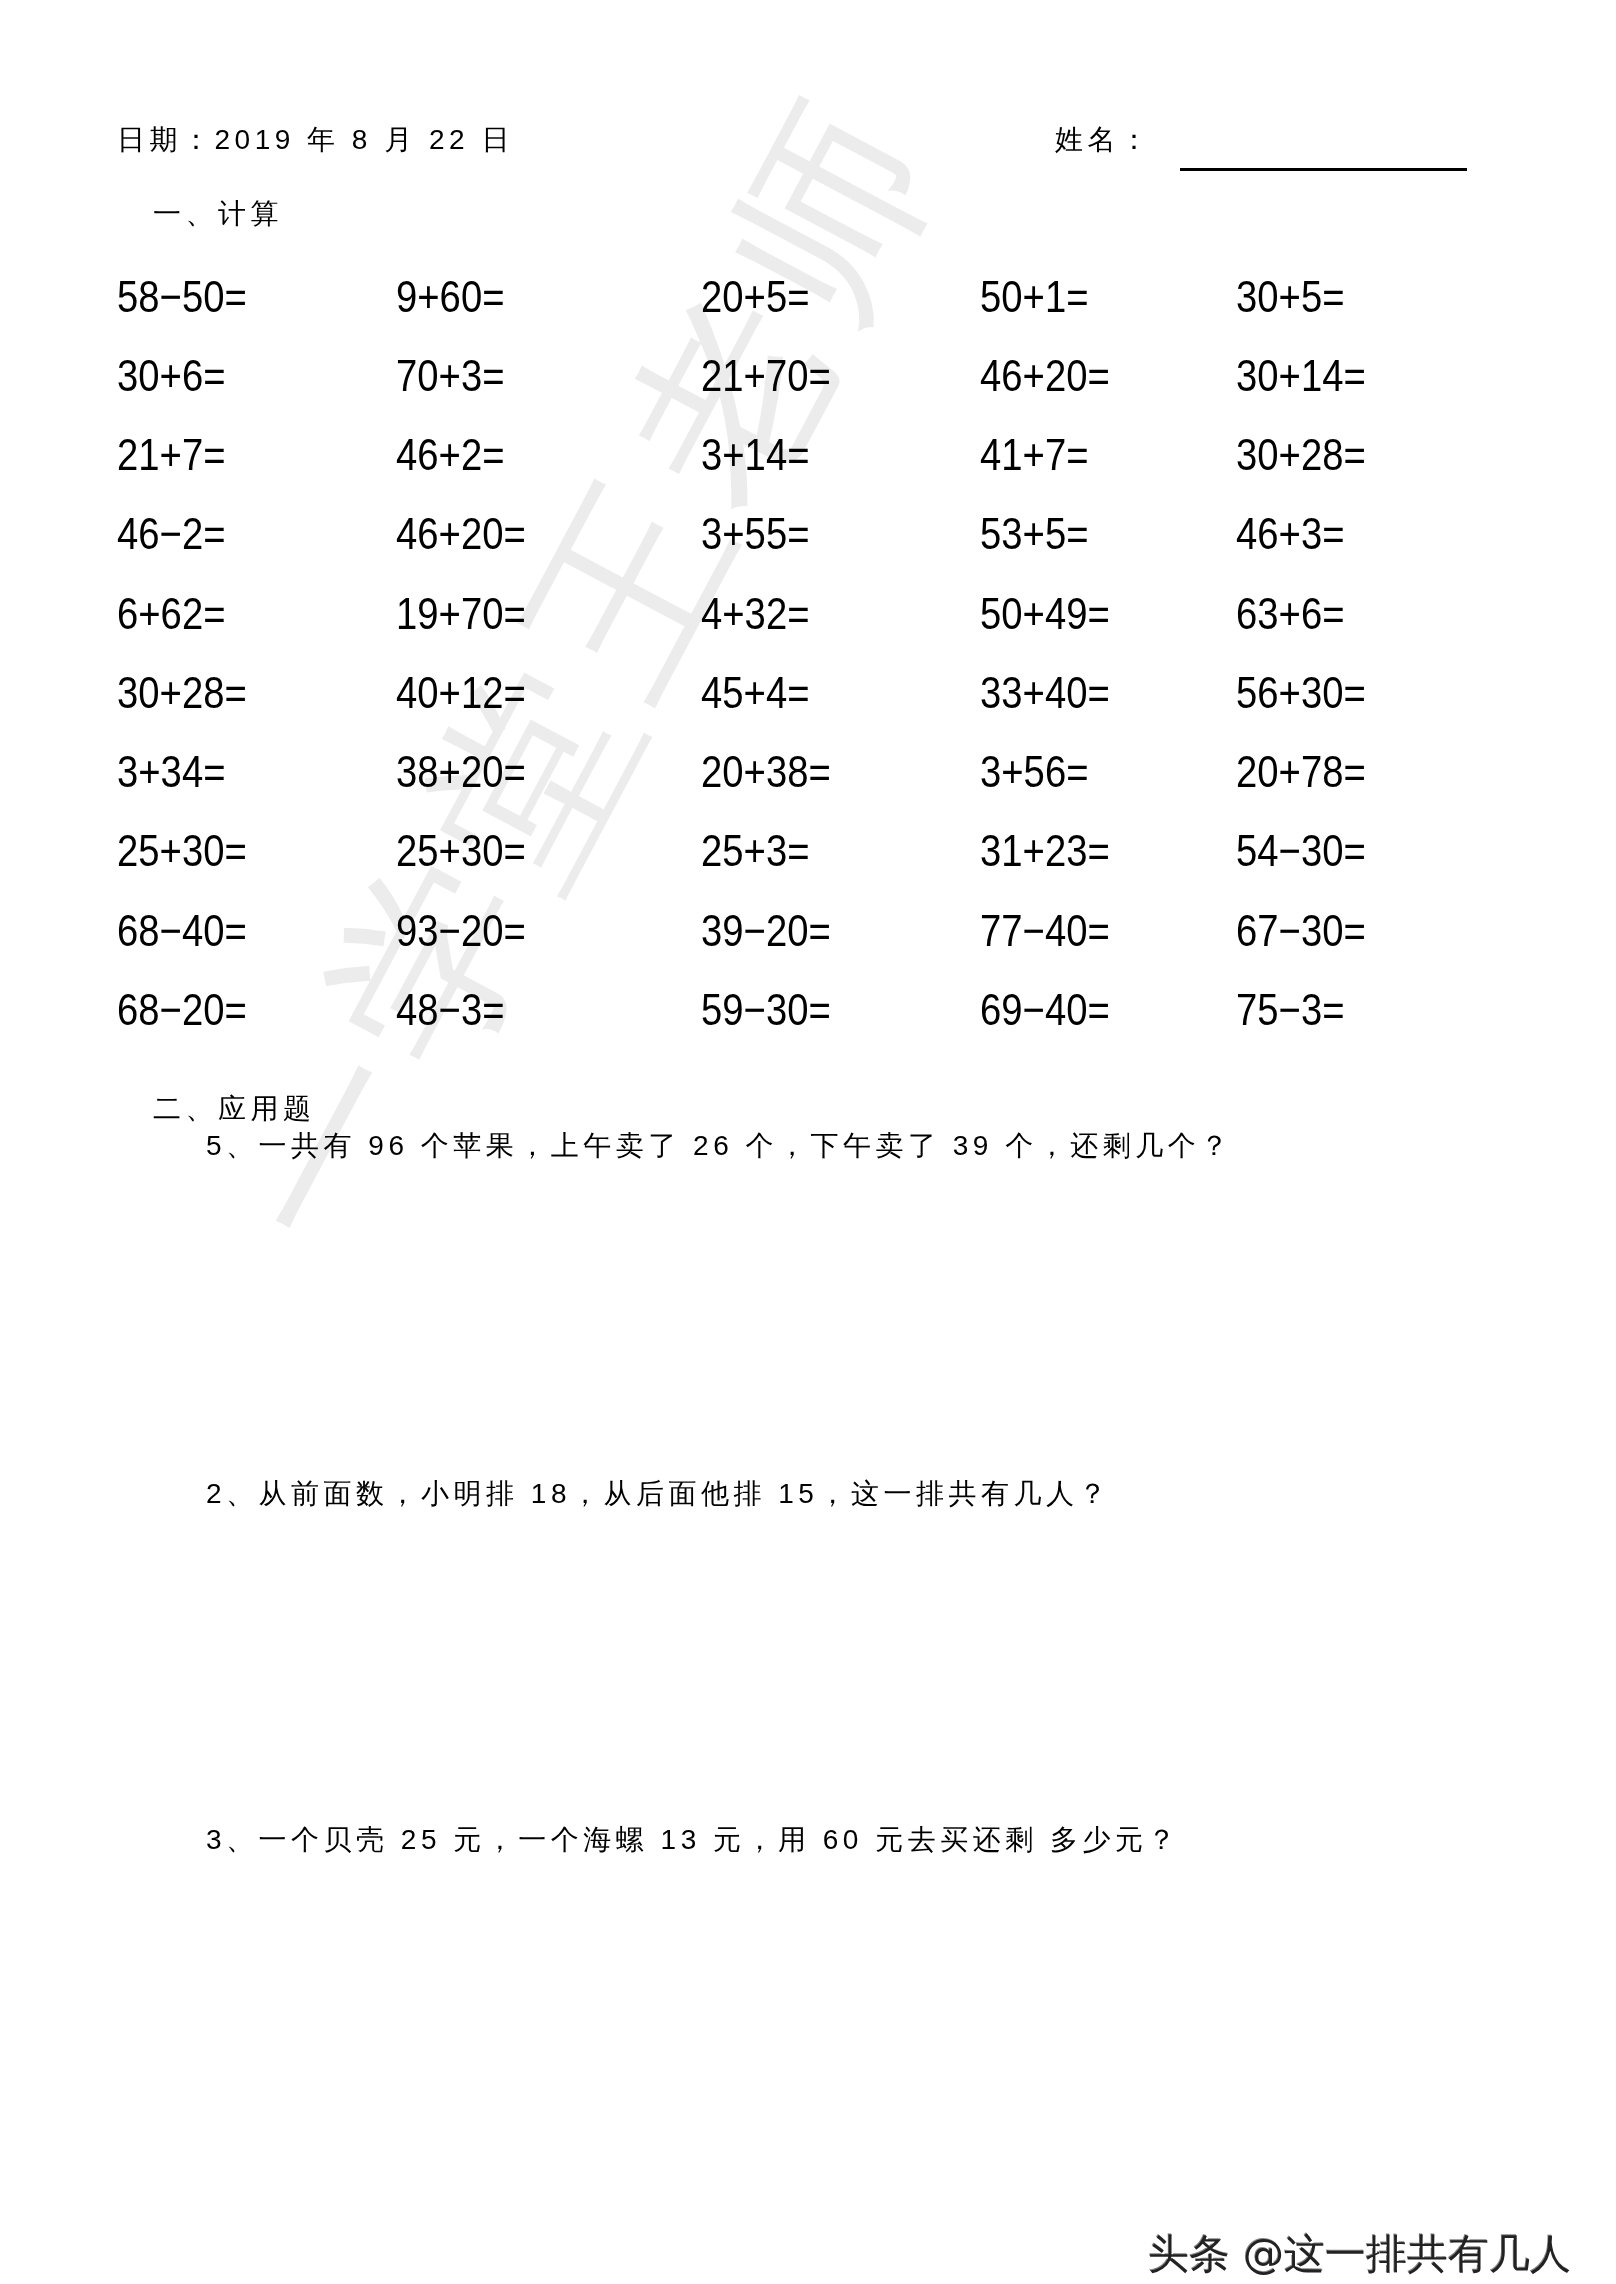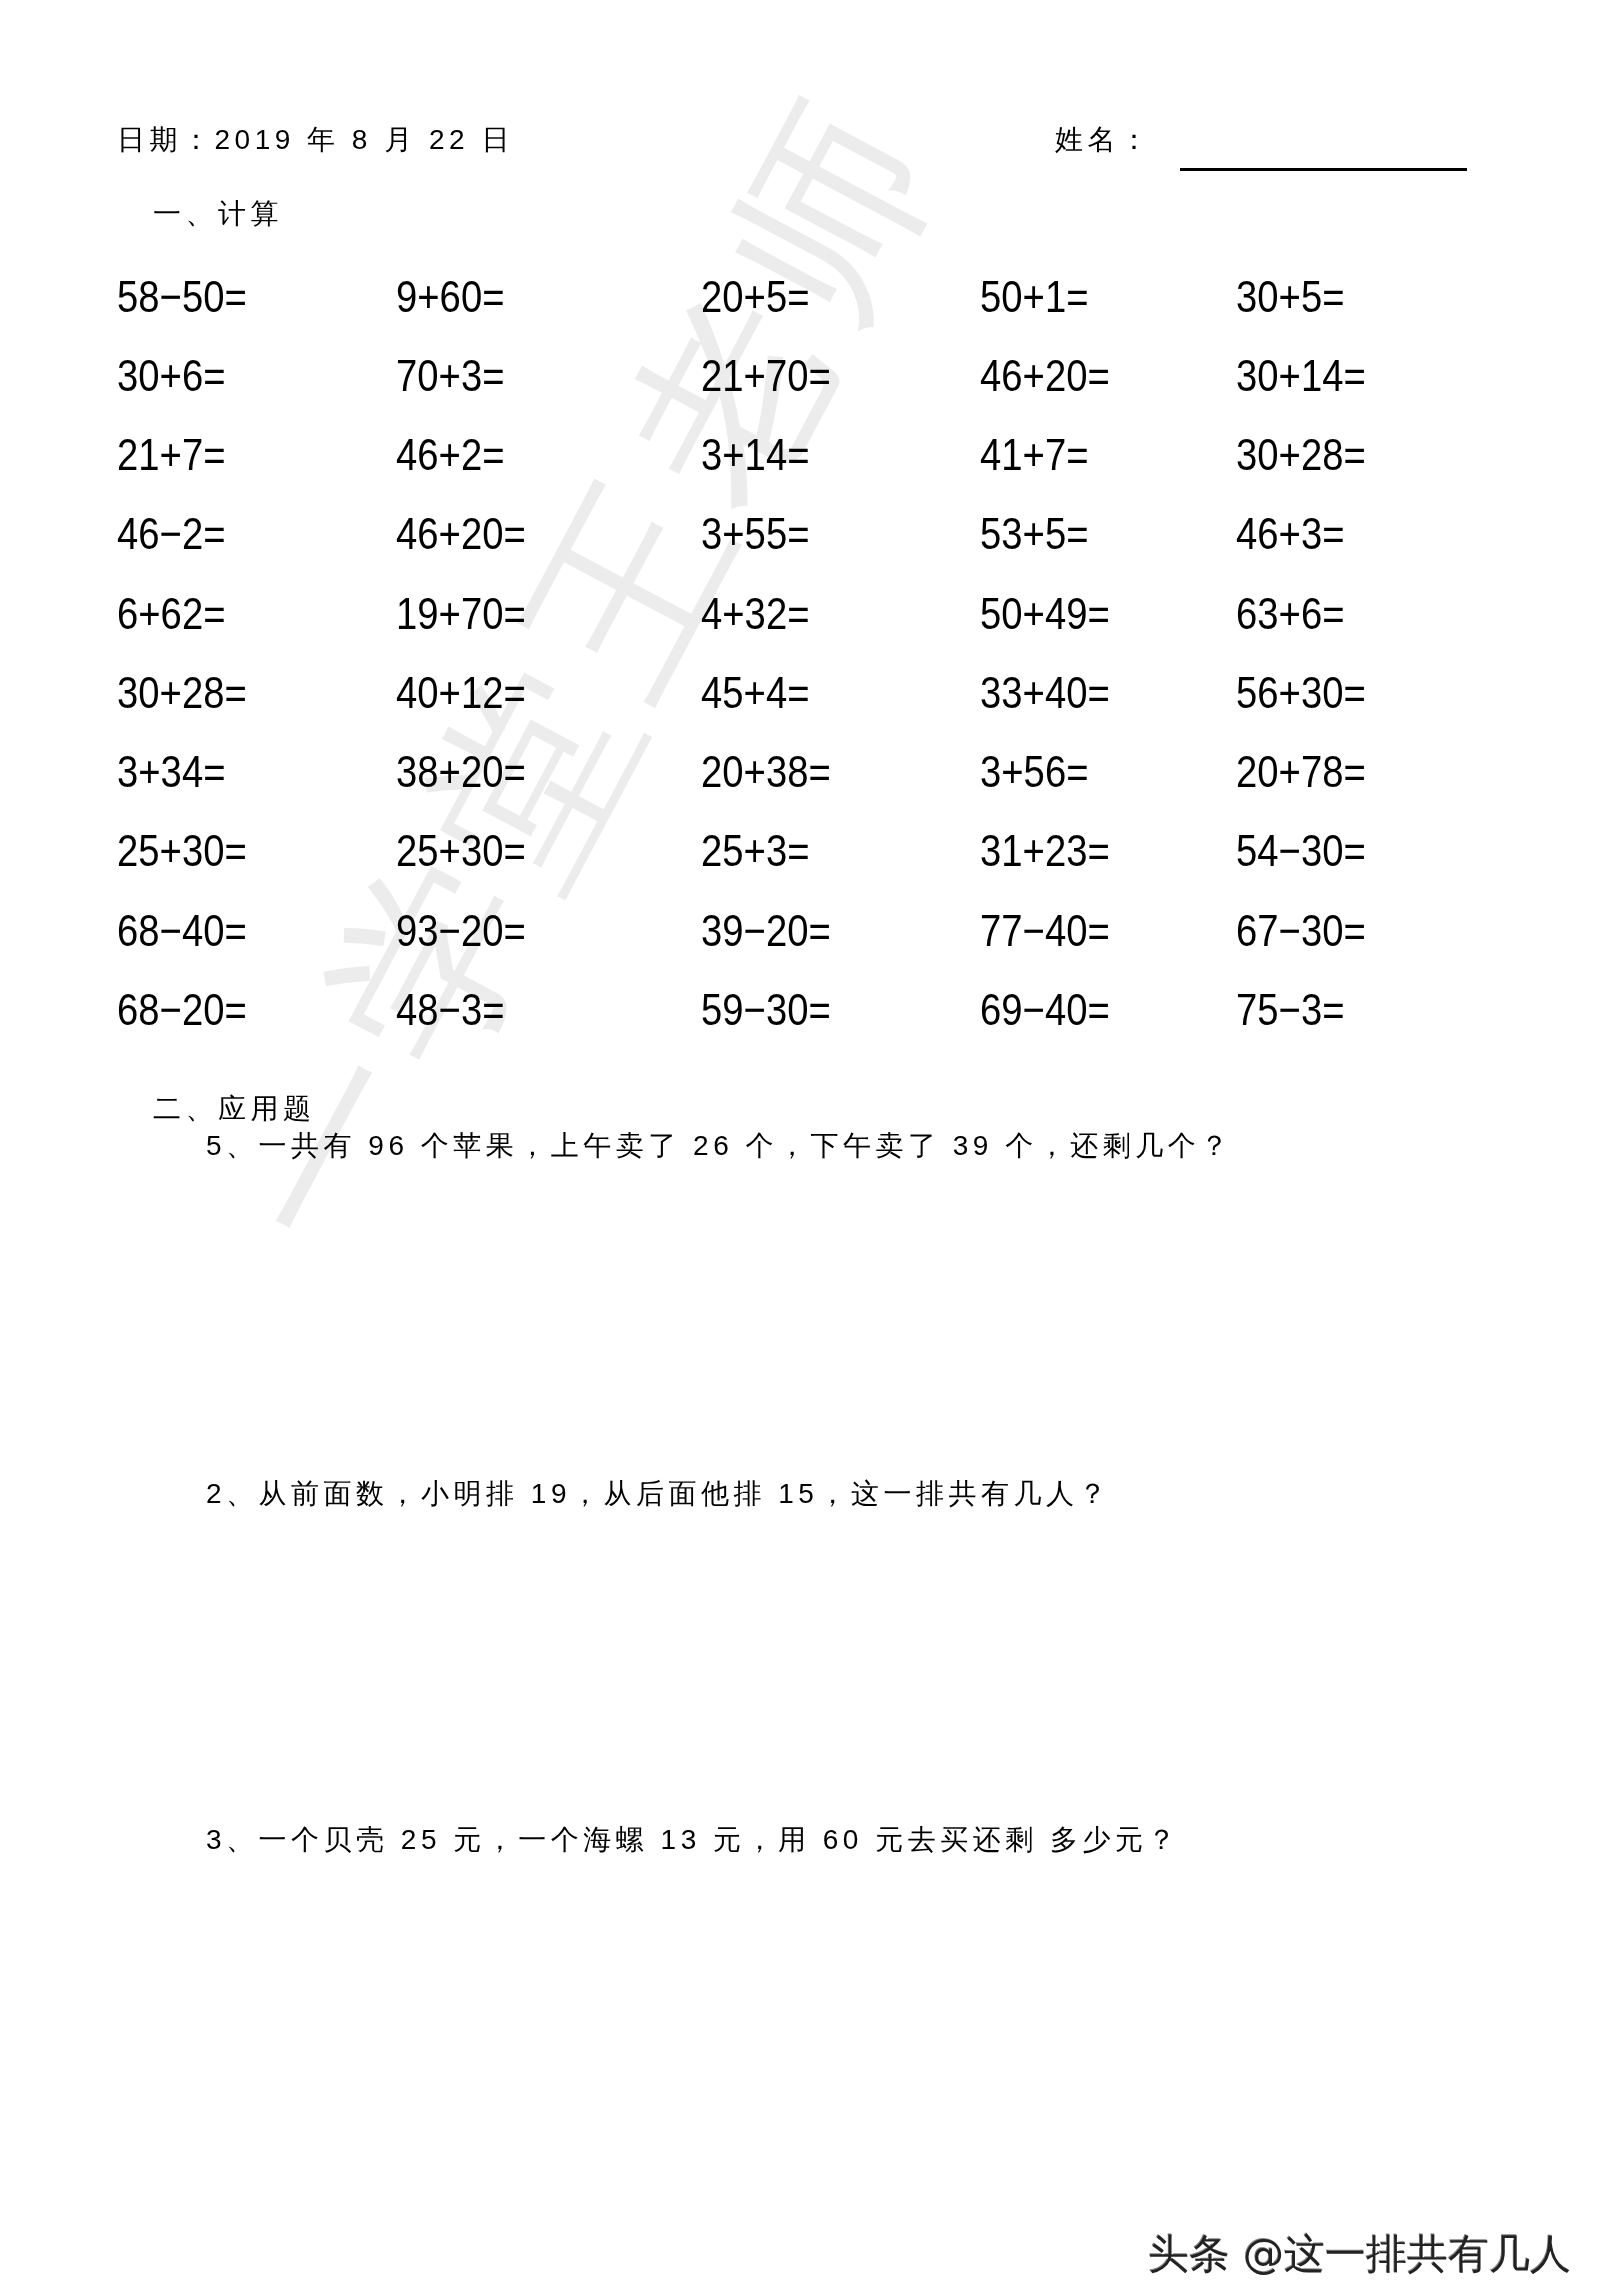--- a/index.html
+++ b/index.html
@@ -78,17 +78,17 @@
     <div class="abs eq" style="top: 904px; left: 1236px;">67−30=</div>
     <div class="abs eq" style="top: 983px; left: 117px;">68−20=</div>
     <div class="abs eq" style="top: 983px; left: 396px;">48−3=</div>
     <div class="abs eq" style="top: 983px; left: 701px;">59−30=</div>
     <div class="abs eq" style="top: 983px; left: 980px;">69−40=</div>
     <div class="abs eq" style="top: 983px; left: 1236px;">75−3=</div>
   </div>
 
 <div class="abs cjk section-title" style="top:1090px">二、应用题</div>
 <div class="abs cjk question" style="top:1127px">5、一共有 96 个苹果，上午卖了 26 个，下午卖了 39 个，还剩几个？</div>
-<div class="abs cjk question" style="top:1475px">2、从前面数，小明排 19，从后面他排 15，这一排共有几人？</div>
+<div class="abs cjk question" style="top:1475px">2、从前面数，小明排 18，从后面他排 15，这一排共有几人？</div>
 <div class="abs cjk question" style="top:1821px">3、一个贝壳 25 元，一个海螺 13 元，用 60 元去买还剩 多少元？</div>
 
 <div class="abs watermark-foot">头条 @这一排共有几人</div>
 
 
 </body></html>

